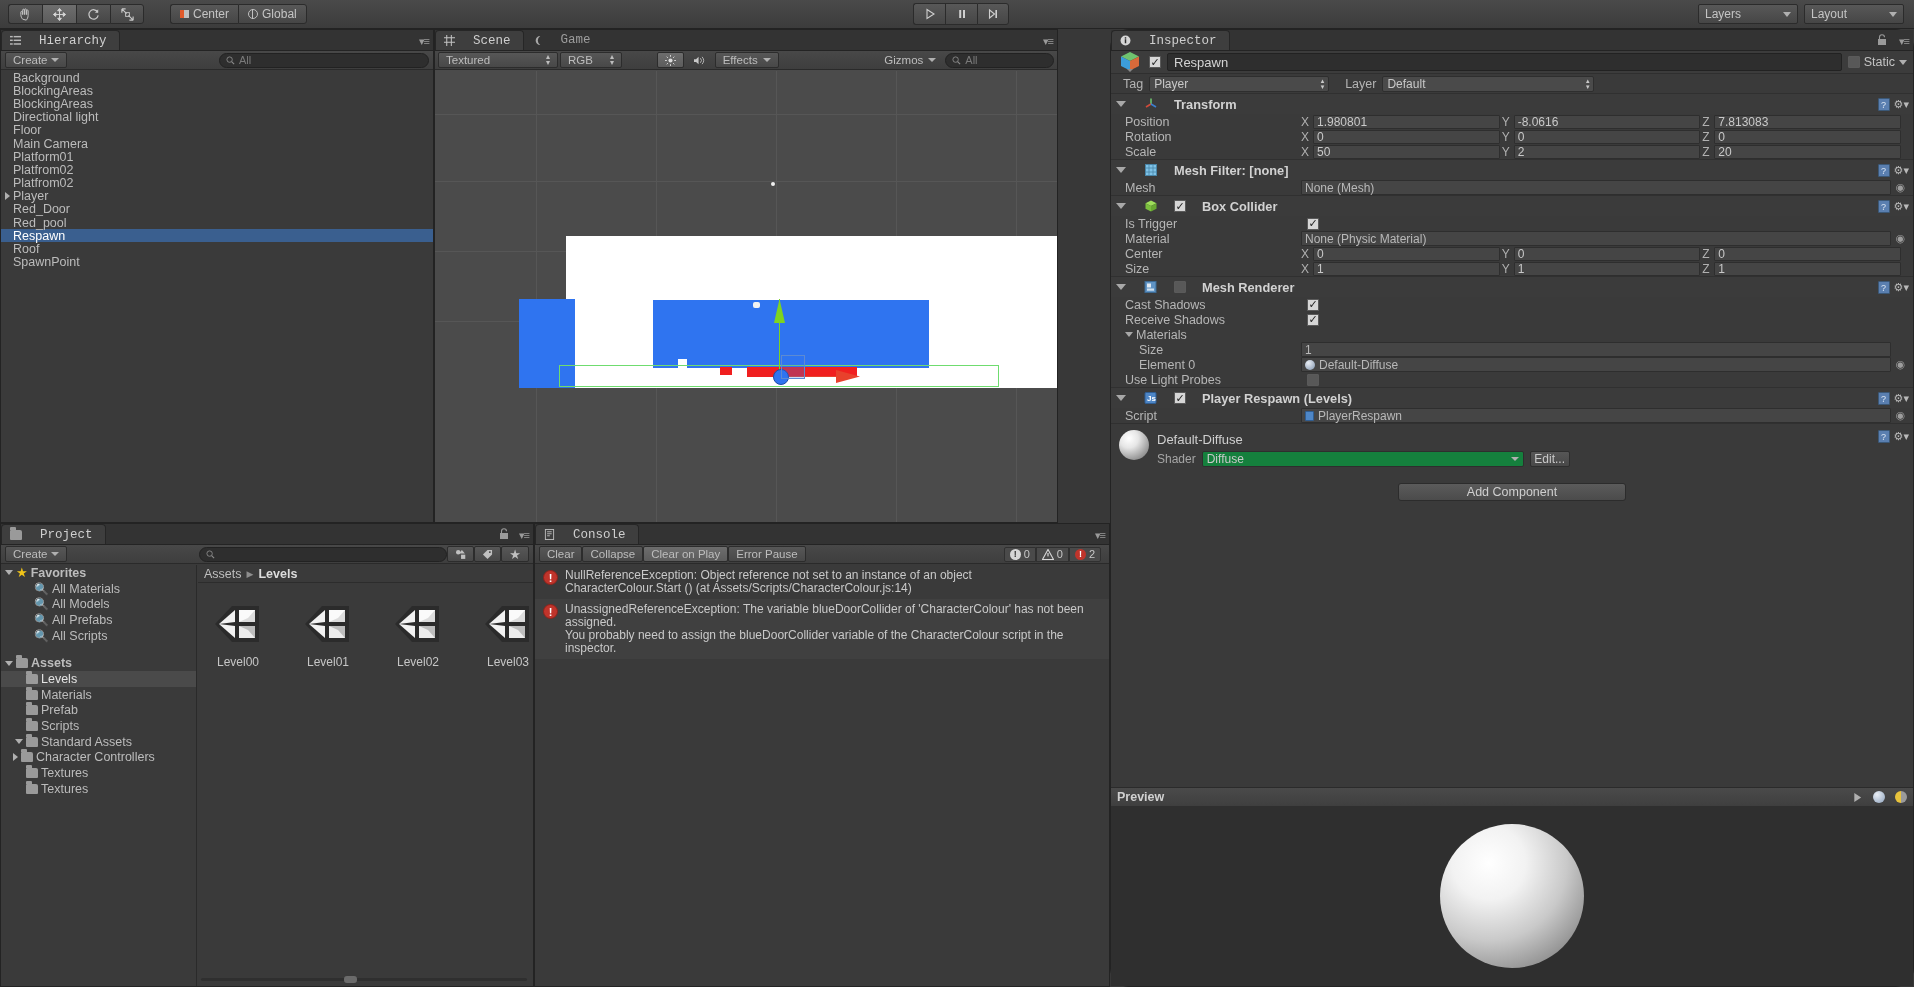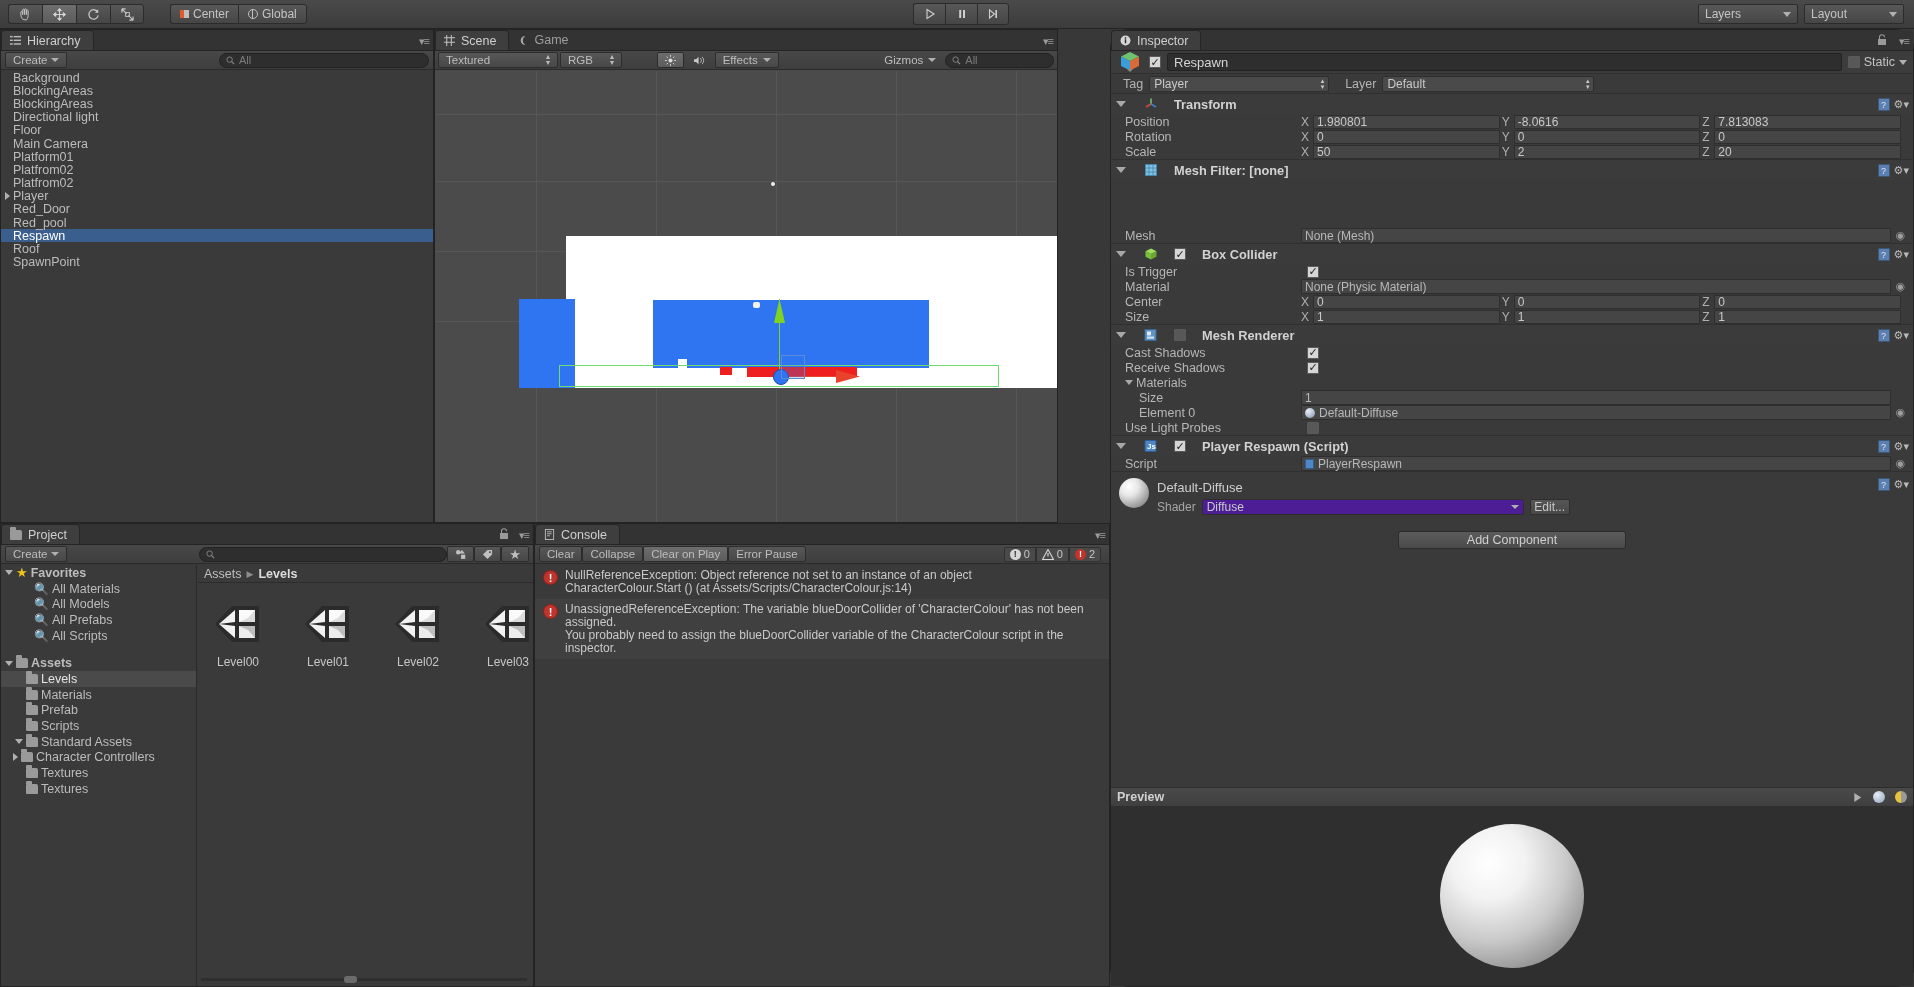--- a/index.html
+++ b/index.html
@@ -55,23 +55,24 @@
   }
   .caret { width:0;height:0;border-left:4px solid transparent;border-right:4px solid transparent;border-top:5px solid #b0b0b0; }
 
   
   .panel { position:absolute; background:#3a3a3a; border:1px solid #232323; }
   .tabrow {
     height:21px; background:#333; display:flex; align-items:flex-end;
     border-bottom:1px solid #242424; position:relative;
   }
   .tab {
-    height:20px; padding:0 12px 0 8px; display:flex;align-items:center;gap:6px;
+    height:20px; padding:0 12px 0 8px; display:flex;align-items:center;gap:18px;
     font-size:12.5px; color:#9d9d9d; background:transparent;
     border-radius:4px 4px 0 0;
+    font-family:Liberation Mono, monospace;
   }
   .tab.active { background:#3e3e3e; color:#cfcfcf; border:1px solid #262626; border-bottom:none;}
   .tabmenu { position:absolute; right:4px; top:5px; color:#9a9a9a; font-size:11px; letter-spacing:-1px;}
 
   .subbar {
     height:19px; background:linear-gradient(#484848,#3e3e3e);
     border-bottom:1px solid #2a2a2a; display:flex; align-items:center; gap:0px;
   }
   .sbbtn { height:16px; padding:0 7px; display:flex;align-items:center;gap:3px;
            font-size:11.5px; color:#bdbdbd; }
@@ -574,21 +575,21 @@
             <svg width="14" height="14" viewBox="0 0 14 14">
               <rect x="1.5" y="1.5" width="11" height="11" fill="#7fc3e8" stroke="#4a86a8"></rect>
               <path d="M5 1.5v11M9 1.5v11M1.5 5h11M1.5 9h11" stroke="#4a86a8" stroke-width=".8"></path>
             </svg>
             <span class="comp-title">Mesh Filter: [none]</span>
             <div class="comp-icons">
               <span class="bookico">?</span>
               <span class="gearico">⚙▾</span>
             </div>
           </div>
-          <div class="prow" style="position: relative; margin-top: 48px;">
+          <div class="prow" style="position: relative;">
             <span class="pname">Mesh</span>
             <div class="objfield">
               <span>None (Mesh)</span>
             </div>
             <span style="position: absolute; right: 8px; font-size: 11px; color: rgb(157, 157, 157);">◉</span>
           </div>
           <div class="comp-header">
             <span class="fold"></span>
             <svg width="14" height="14" viewBox="0 0 14 14">
               <path d="M7 1.5 L12.5 4.2 L7 7 L1.5 4.2z" fill="#9ede5a"></path>
@@ -689,21 +690,21 @@
             <span class="pname">Use Light Probes</span>
             <span class="chk empty" style="margin-left: 6px;"></span>
           </div>
           <div class="comp-header">
             <span class="fold"></span>
             <svg width="14" height="14" viewBox="0 0 14 14">
               <rect x="1" y="1.5" width="11" height="11" rx="1" fill="#4e86c6" stroke="#2f5d92"></rect>
               <text x="3" y="10" font-size="8" font-family="sans-serif" fill="#ffffff" font-weight="bold">Js</text>
             </svg>
             <span class="chk">✓</span>
-            <span class="comp-title">Player Respawn (Script)</span>
+            <span class="comp-title">Player Respawn (Levels)</span>
             <div class="comp-icons">
               <span class="bookico">?</span>
               <span class="gearico">⚙▾</span>
             </div>
           </div>
           <div class="prow" style="position: relative;">
             <span class="pname">Script</span>
             <div class="objfield">
               <span style="width: 9px; height: 10px; background: rgb(78, 134, 198); border: 1px solid rgb(47, 93, 146); border-radius: 1px; flex: 0 0 auto;"></span>
               <span>PlayerRespawn</span>
@@ -711,21 +712,21 @@
             <span style="position: absolute; right: 8px; font-size: 11px; color: rgb(157, 157, 157);">◉</span>
           </div>
         </div>
 
       <div class="matprev">
         <div class="sphere"></div>
         <div style="flex:1;">
           <div style="font-size:13px;color:#cfcfcf;margin-top:2px;">Default-Diffuse</div>
           <div style="display:flex;align-items:center;gap:6px;margin-top:4px;">
             <span style="font-size:12px;color:#a6a6a6;">Shader</span>
-            <div class="dropfield" style="width:322px;background:#4c1d95;">
+            <div class="dropfield" style="width:322px;background:#15803d;">
               <span>Diffuse</span>
               <span class="caret" style="border-top-width:4px;"></span>
             </div>
             <div class="dropfield" style="width:40px;justify-content:center;background:linear-gradient(#565656,#484848);">
               <span>Edit...</span>
             </div>
           </div>
         </div>
         <div class="comp-icons" style="top:6px;">
           <span class="bookico">?</span>

